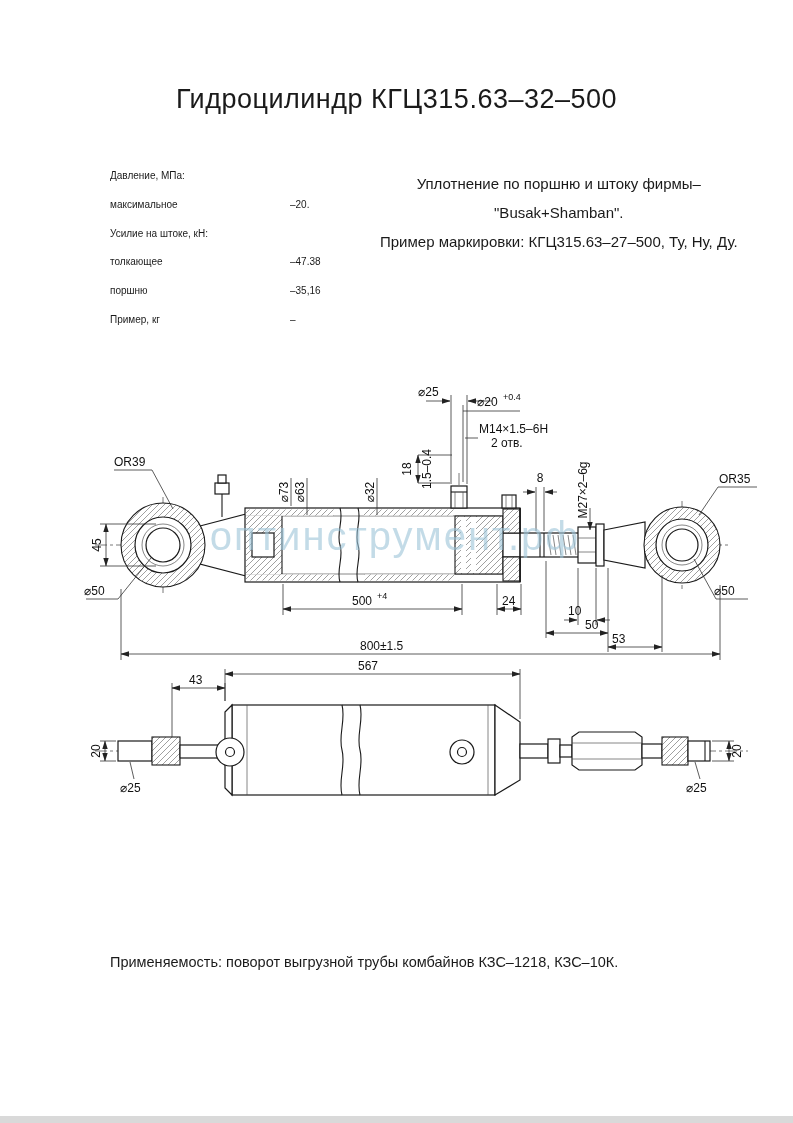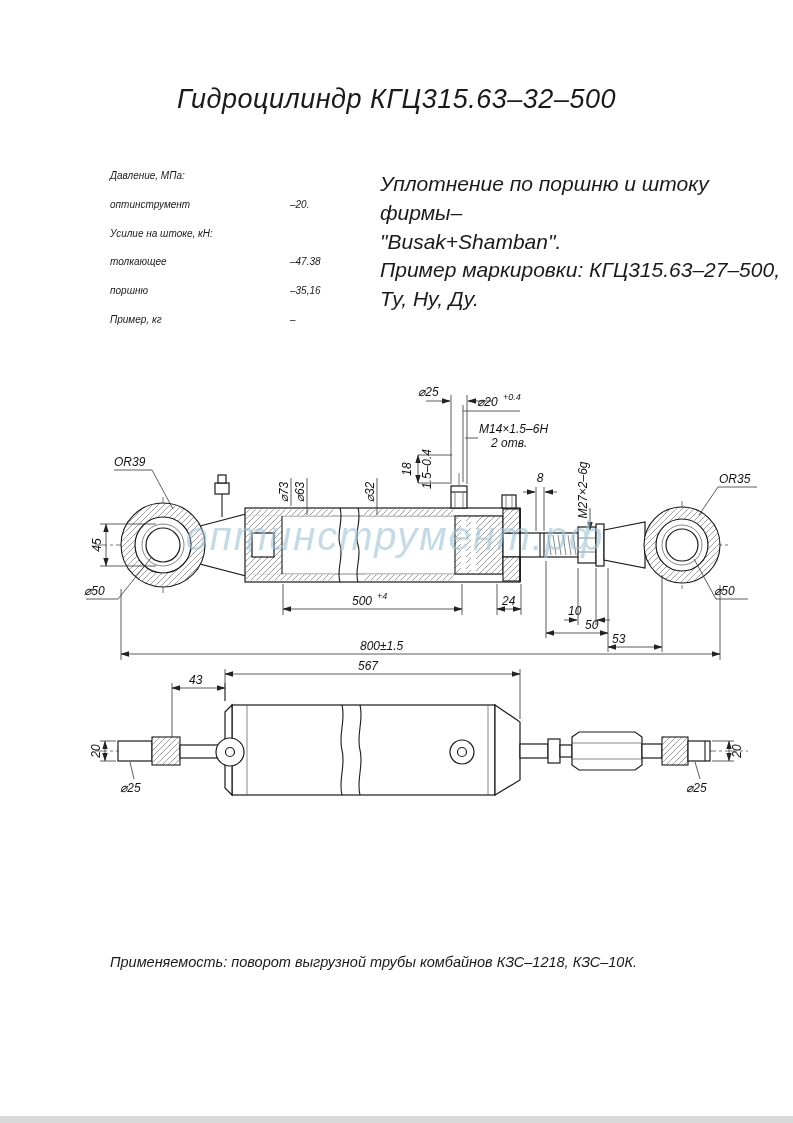--- a/index.html
+++ b/index.html
@@ -1,24 +1,24 @@
 <!DOCTYPE html>
 <html><head>
 <meta charset="utf-8">
 <style>
   * { margin:0; padding:0; box-sizing:border-box; }
   html,body { width:793px; height:1123px; }
   body { background:#fff; font-family:"Liberation Sans", sans-serif; color:#1a1a1a; position:relative; overflow:hidden; }
-  .page { position:absolute; inset:0;font-style:italic; }
+  .page { position:absolute; inset:0; }
   .title { position:absolute; top:84px; left:0; width:100%; text-align:center;
            font-size:27px; font-weight:normal; letter-spacing:0.5px; }
   .specs { position:absolute; left:110px; top:170px; font-size:10px; }
   .spec-row { display:flex; height:28.8px; align-items:flex-start; }
   .spec-label { width:180px; }
-  .notes { position:absolute; left:380px; top:170px; font-size:21px; line-height:28.8px; }
+  .notes { position:absolute; left:380px; top:170px; font-size:15px; line-height:28.8px;text-align:center; }
   .application { position:absolute; left:110px; top:954px; font-size:14.5px; }
   .page-edge { position:absolute; left:0; bottom:0; width:100%; height:7px; background:#d9d9d9; }
   svg.drawing { position:absolute; left:0; top:375px; }
 
   .cl   { stroke:#555; stroke-width:0.8; stroke-dasharray:12 3 3 3; fill:none; }
   .ln   { stroke:#1a1a1a; stroke-width:1.1; fill:none; }
   .ln2  { stroke:#1a1a1a; stroke-width:1.6; fill:none; }
   .thin { stroke:#444; stroke-width:0.65; fill:none; }
   .dim line { stroke:#333; stroke-width:0.8; fill:none; }
   .fw   { fill:#fff; stroke:#1a1a1a; stroke-width:1.2; }
@@ -33,21 +33,21 @@
 <div class="page">
 
   <h1 class="title">Гидроцилиндр КГЦ315.63–32–500</h1>
 
   <div class="specs">
     <div class="spec-row">
       <span class="spec-label">Давление, МПа:</span>
       <span class="spec-value"></span>
     </div>
     <div class="spec-row">
-      <span class="spec-label">оптинструмент</span>
+      <span class="spec-label">максимальное</span>
       <span class="spec-value">–20.</span>
     </div>
     <div class="spec-row">
       <span class="spec-label">Усилие на штоке, кН:</span>
       <span class="spec-value"></span>
     </div>
     <div class="spec-row">
       <span class="spec-label">толкающее</span>
       <span class="spec-value">–47.38</span>
     </div>

